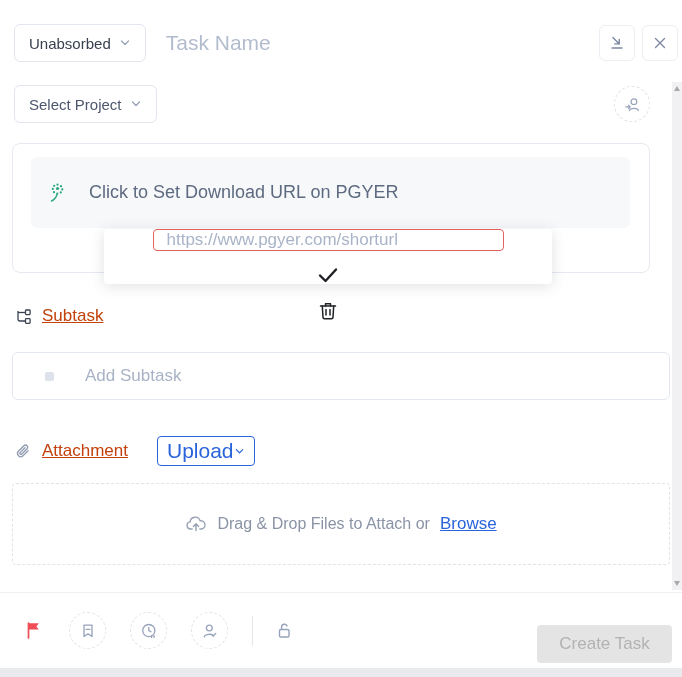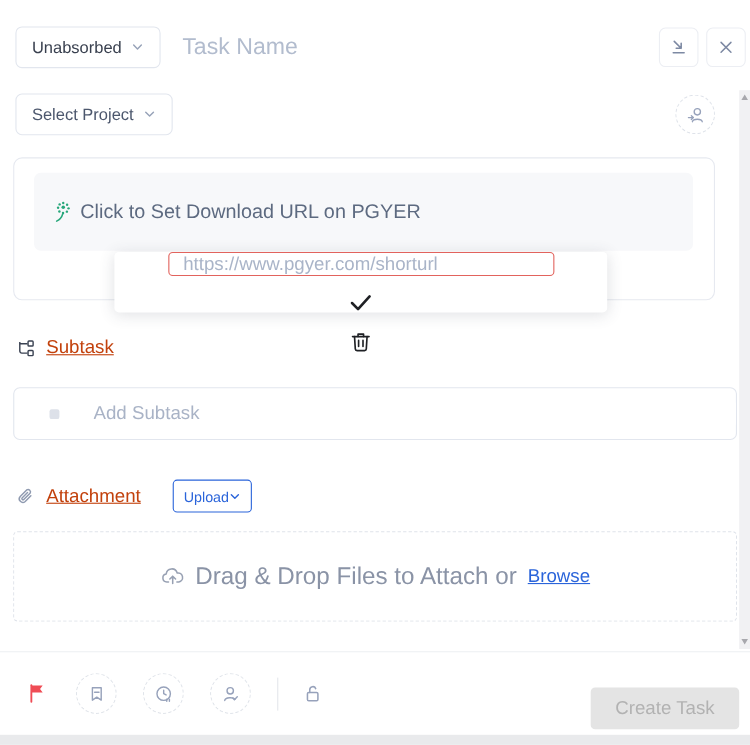--- a/index.html
+++ b/index.html
@@ -46,21 +46,21 @@
   }
   .assign-btn svg { width:19px; height:19px; }
 
   
   .card {
     margin-top:20px; margin-right:20px; height:130px;
     border:1px solid #e6e9f0; border-radius:8px; position:relative;
   }
   .banner {
     margin:13px 19px 0 18px; height:71px; background:#f7f8fa; border-radius:6px;
-    display:flex; align-items:center; padding-left:17px; gap:8px; cursor:pointer;
+    display:flex; align-items:center; padding-left:17px; gap:24px; cursor:pointer;
   }
   .banner svg { width:17px; height:21px; flex:0 0 auto; }
   .banner-text { font-size:18px; color:#5d6a80; }
 
   .url-popover {
     position:absolute; left:91px; top:85px; width:448px; height:55px;
     background:#fff; border-radius:4px; box-shadow:0 2px 14px rgba(60,70,90,.16);
     display:flex; align-items:center; padding:0 14px; gap:12px; z-index:5;flex-direction:column;
   }
   .url-input {
@@ -82,30 +82,30 @@
     display:flex; align-items:center; padding-left:32px; gap:31px;
   }
   .bullet-square { width:9px; height:9px; background:#dde1e9; border-radius:2px; flex:0 0 aupx; }
   .add-subtask-input { border:none; outline:none; flex:1; font-size:17px; color:#39404f; font-family:"Liberation Sans",sans-serif; }
   .add-subtask-input::placeholder { color:#a9b3c6; }
 
   .attachment-row { margin-top:36px; }
   .upload-btn {
     margin-left:20px; display:inline-flex; align-items:center; gap:0;
     height:30px; padding:0 9px; background:#fff; border:1px solid #2a64da;
-    border-radius:4px; color:#2a64da; font-size:13px; cursor:pointer;
+    border-radius:4px; color:#2a64da; font-size:21px; cursor:pointer;
   }
   .upload-btn .chev { color:#2a64da; width:11px; height:11px; }
 
   .dropzone {
     margin-top:17px; height:82px; border:1px dashed #dfe3ea; border-radius:4px;
     display:flex; align-items:center; justify-content:center; gap:10px;
   }
   .dropzone svg { width:22px; height:22px; color:#98a1b3; }
-  .drop-text { font-size:22px; color:#8a93a6; }
+  .drop-text { font-size:16px; color:#8a93a6; }
   .browse-link { font-size:17px; color:#2a64da; text-decoration:underline; cursor:pointer; }
 
   
   .scrollbar { position:absolute; right:0; top:82px; width:10px; height:508px; background:#f1f1f3; }
   .sb-arrow { position:absolute; left:2px; width:0; height:0; border-left:3.5px solid transparent; border-right:3.5px solid transparent; }
   .sb-up { top:4px; border-bottom:5px solid #a8a8ad; }
   .sb-down { bottom:4px; border-top:5px solid #a8a8ad; }
 
   
   .footer {

